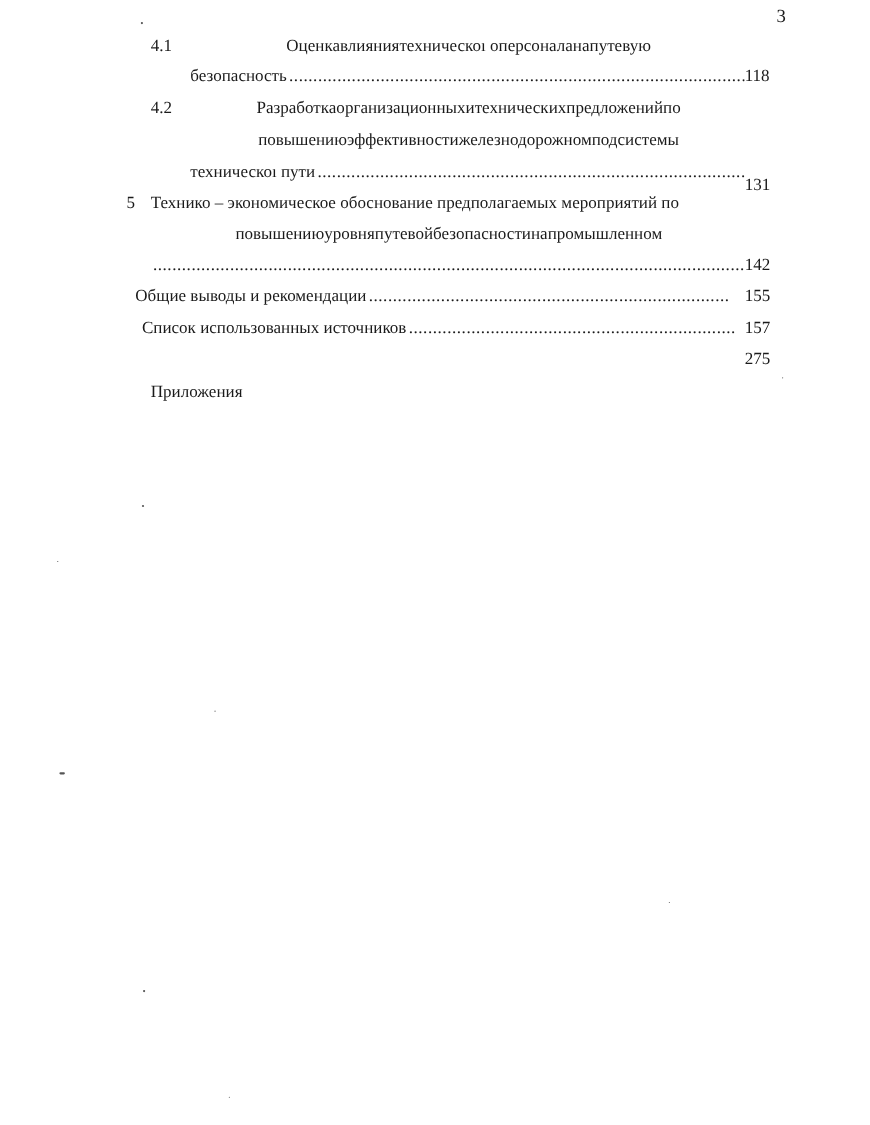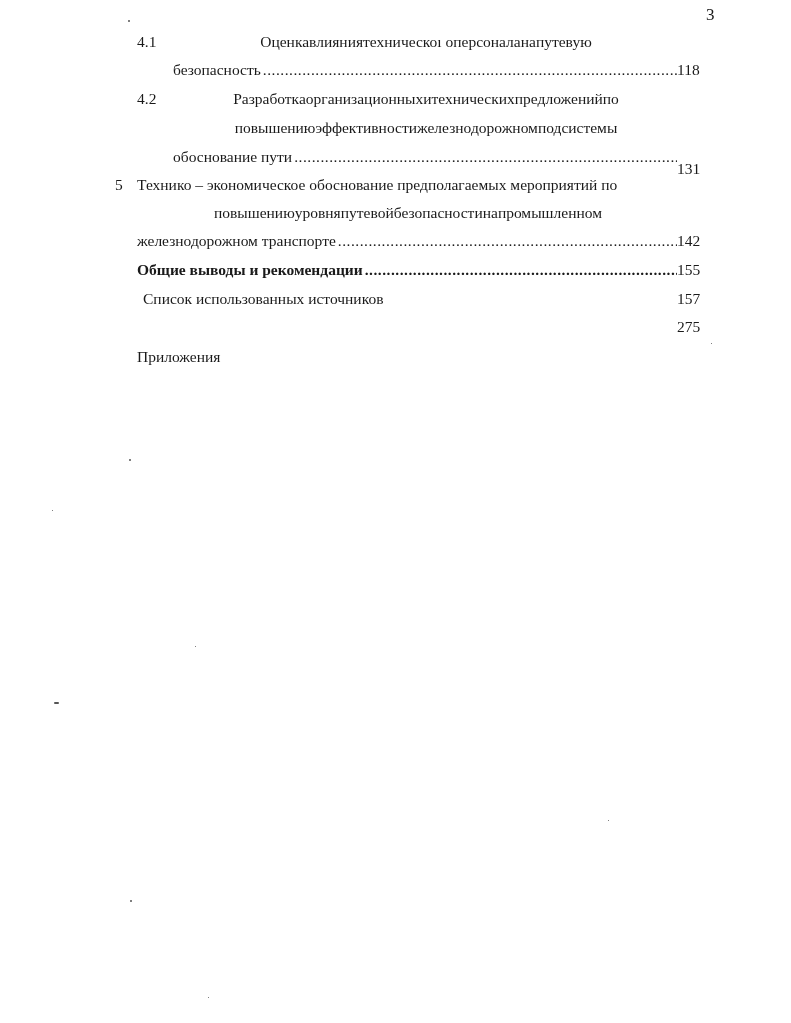--- a/index.html
+++ b/index.html
@@ -97,54 +97,53 @@
       <span>предложений</span>
       <span>по</span>
     </div>
     <div class="toc-row justified" style="top:117px; left:173px; width:506px;">
       <span>повышению</span>
       <span>эффективности</span>
       <span>железнодорожном</span>
       <span>подсистемы</span>
     </div>
     <div class="toc-row leader-line" style="top:146px; left:173px; width:506px;">
-      <span class="txt">обоснование пути</span>
+      <span class="txt">техническоı пути</span>
       <span class="dots"></span>
     </div>
     <div class="toc-row pg" style="top:146px; left:677px;margin-top:12px;">131</div>
   </div>
 
   <div>
     <div class="toc-row toc-num" style="top:174px; left:115px;">5</div>
     <div class="toc-row" style="top:174px; left:137px; width:542px;">Технико – экономическое обоснование предполагаемых мероприятий по</div>
     <div class="toc-row justified" style="top:202px; left:137px; width:542px;">
       <span>повышению</span>
       <span>уровня</span>
       <span>путевой</span>
       <span>безопасности</span>
       <span>на</span>
       <span>промышленном</span>
     </div>
     <div class="toc-row leader-line" style="top:230px; left:137px; width:542px;">
-      <span class="txt">железнодорожном транспорте</span>
       <span class="dots"></span>
     </div>
     <div class="toc-row pg" style="top:230px; left:677px;">142</div>
   </div>
 
   <div>
-    <div class="toc-row leader-line" style="top:259px; left:137px; width:542px;font-weight:bold;">
+    <div class="toc-row leader-line" style="top:259px; left:123px; width:542px;">
       <span class="txt">Общие выводы и рекомендации</span>
       <span class="dots"></span>
     </div>
     <div class="toc-row pg" style="top:259px; left:677px;">155</div>
   </div>
 
   <div>
-    <div class="toc-row leader-line" style="top:288px; left:143px; width:542px;flex-direction:column;">
+    <div class="toc-row leader-line" style="top:288px; left:129px; width:542px;">
       <span class="txt">Список использованных источников</span>
       <span class="dots"></span>
     </div>
     <div class="toc-row pg" style="top:288px; left:677px;">157</div>
   </div>
 
   <div>
     <div class="toc-row" style="top:316px; left:137px;margin-top:30px;">Приложения</div>
     <div class="toc-row pg" style="top:316px; left:677px;">275</div>
   </div>

